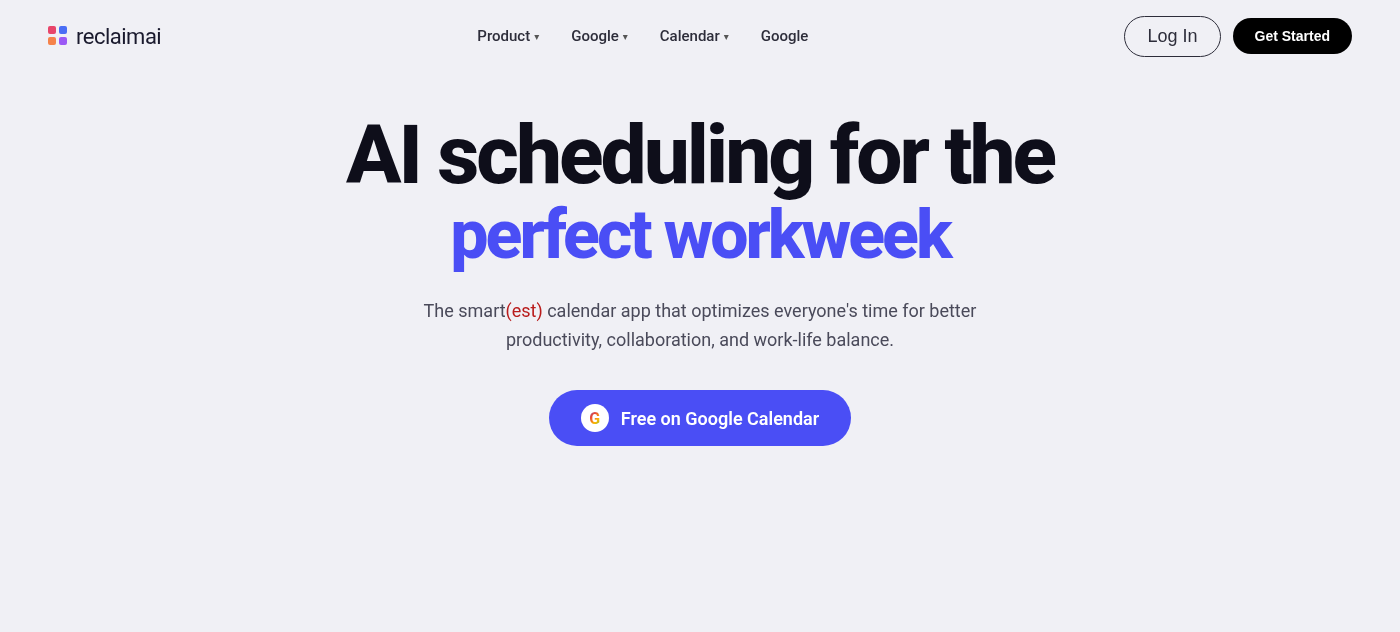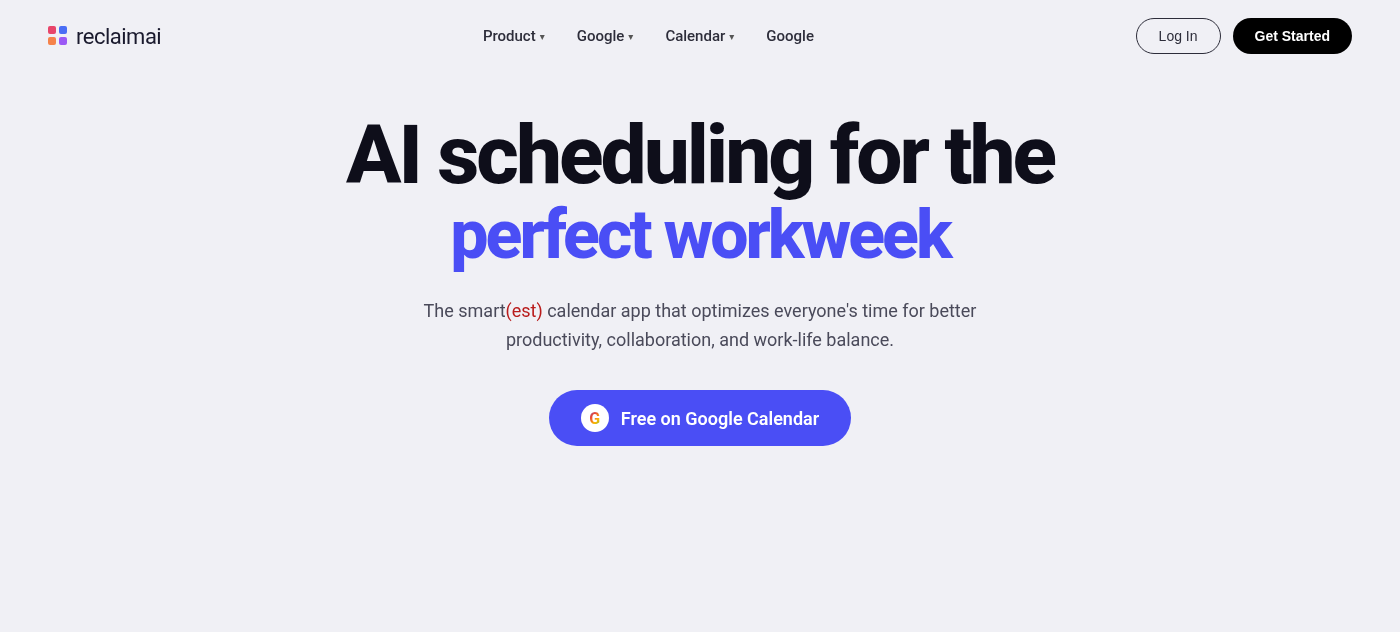--- a/index.html
+++ b/index.html
@@ -102,21 +102,21 @@
       align-items: center;
       gap: 12px;
     }
 
     .btn-login {
       padding: 9px 22px;
       border: 1.5px solid #2d2d3a;
       border-radius: 100px;
       background: transparent;
       color: #2d2d3a;
-      font-size: 14px;
+      font-size: 18px;
       font-weight: 500;
       cursor: pointer;
     }
 
     .btn-get-started {
       padding: 10px 22px;
       border: none;
       border-radius: 100px;
       background: #000000;
       color: #ffffff;

